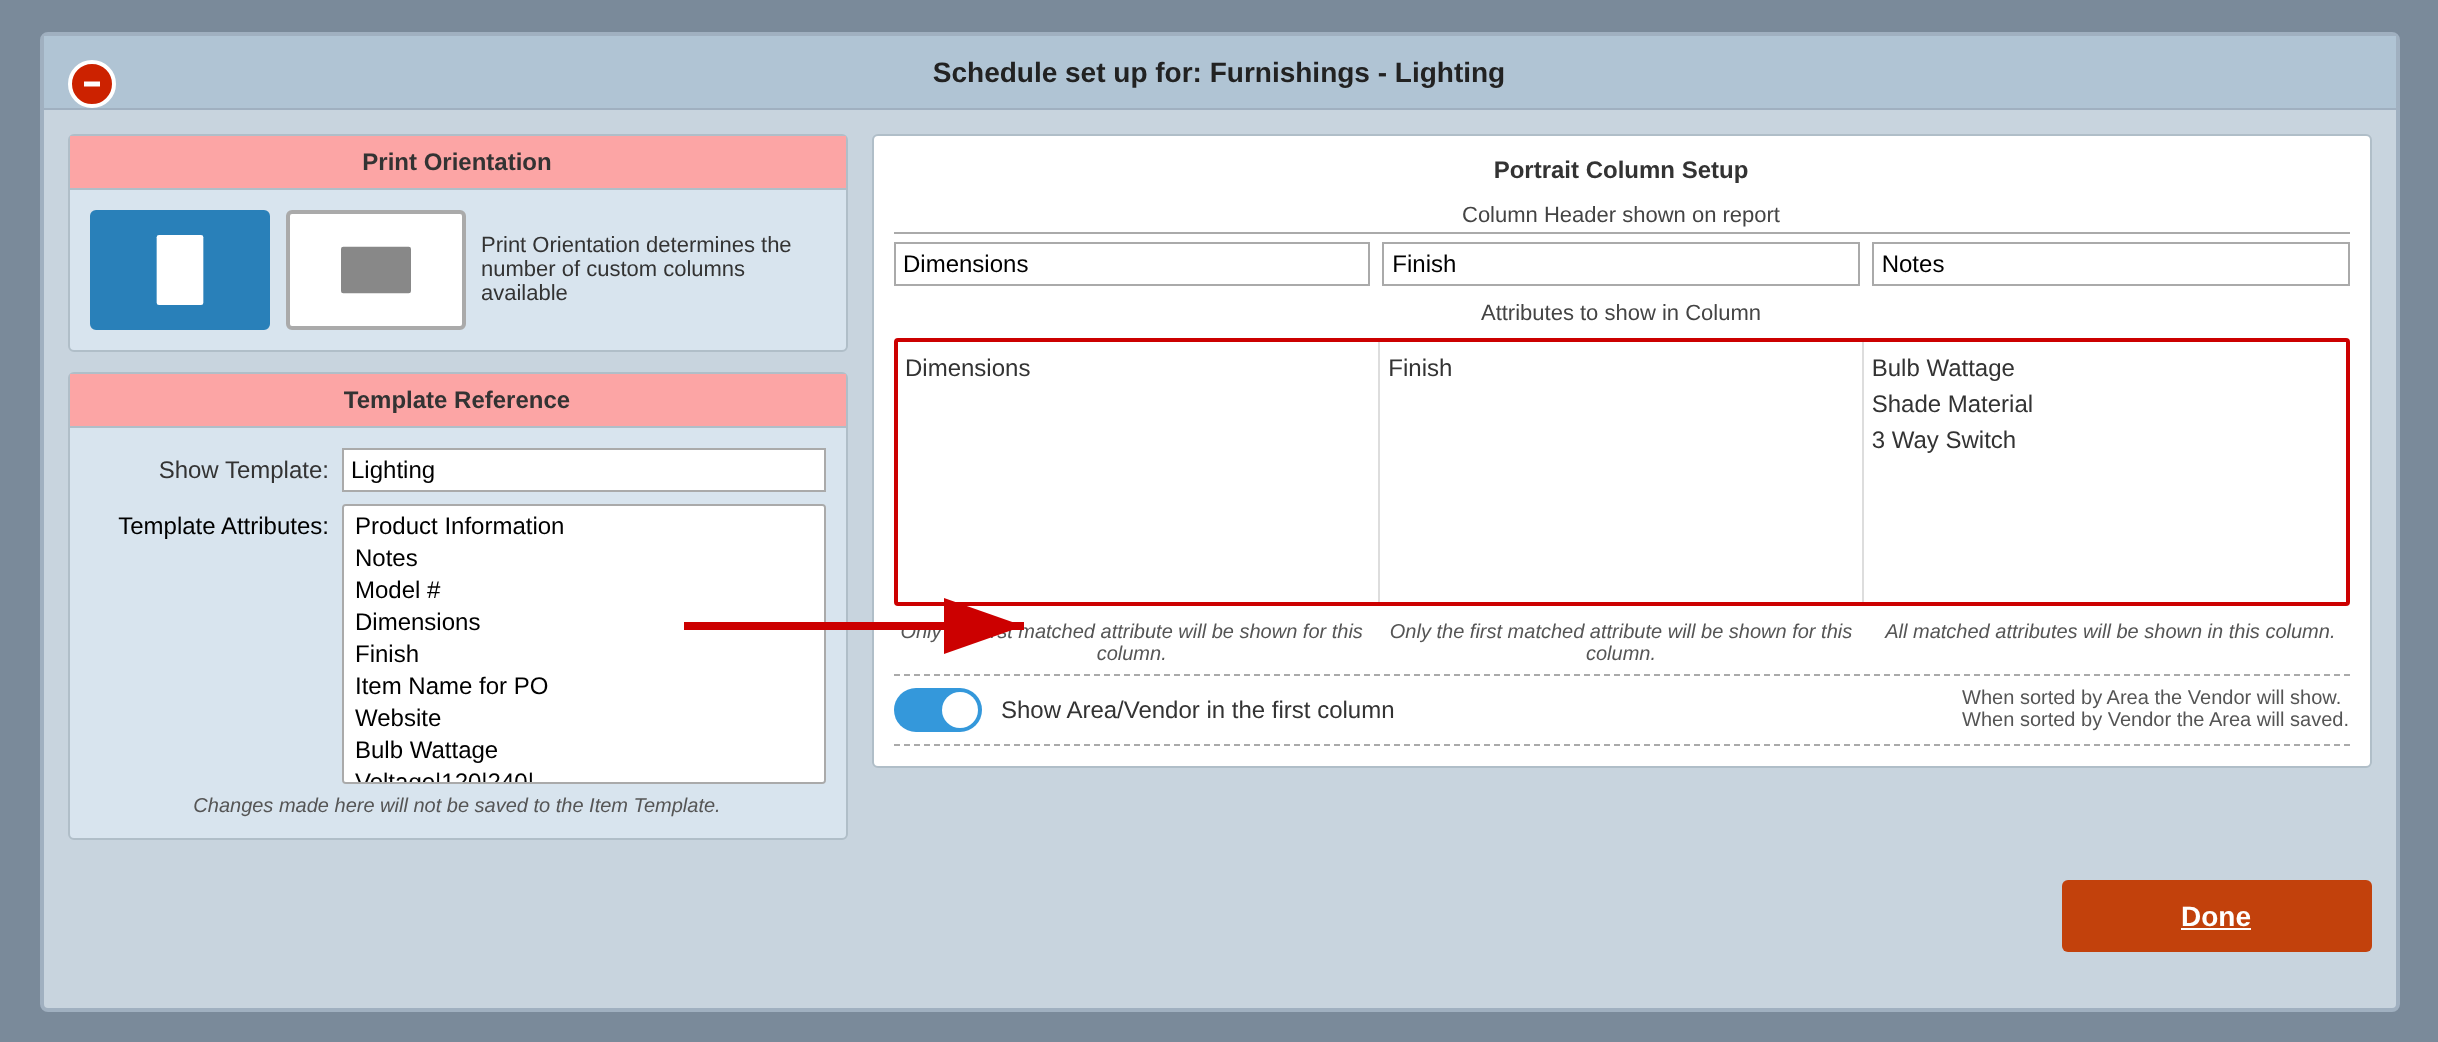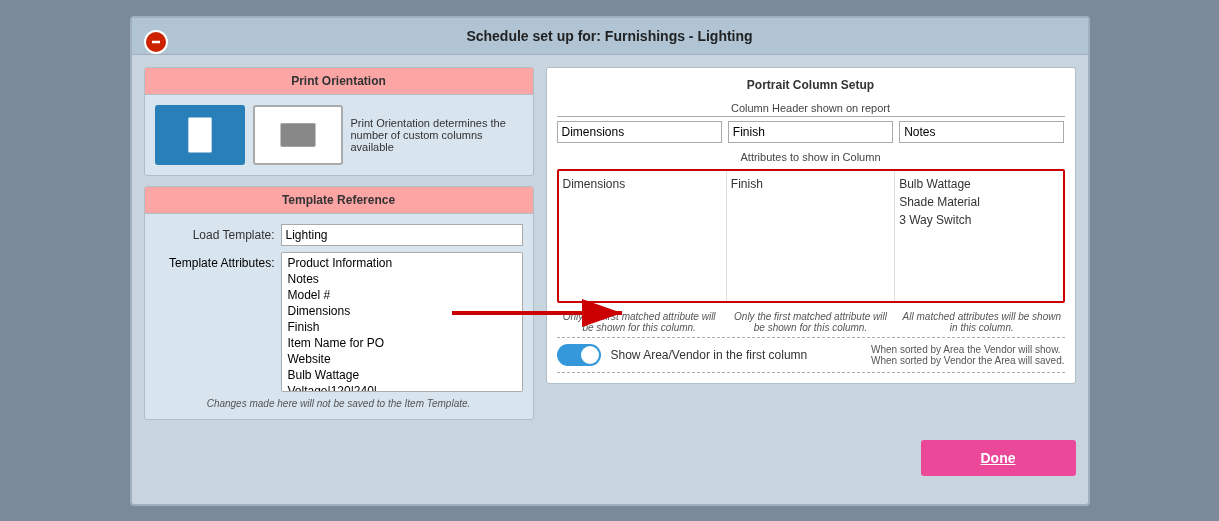--- a/index.html
+++ b/index.html
@@ -11,21 +11,21 @@
       height: 521px;
       overflow: hidden;
       display: flex;
       align-items: center;
       justify-content: center;
     }
     .dialog {
       background: #c8d4de;
       border: 2px solid #a0b0c0;
       border-radius: 4px;
-      width: 960px;
+      width: 1180px;
       min-height: 490px;
       padding: 0;
       position: relative;
     }
     .dialog-title {
       background: #b0c4d4;
       text-align: center;
       padding: 10px;
       font-size: 14px;
       font-weight: bold;
@@ -270,21 +270,21 @@
       color: #555;
       margin-left: auto;
     }
     
     .dialog-footer {
       display: flex;
       justify-content: flex-end;
       padding: 8px 12px 12px;
     }
     .done-btn {
-      background: #ec4899;
+      background: #c2410c;
       color: white;
       border: none;
       padding: 10px 60px;
       font-size: 14px;
       font-weight: bold;
       border-radius: 3px;
       cursor: pointer;
       text-decoration: underline;
     }
     
@@ -331,21 +331,21 @@
             </div>
             <div class="orientation-desc">Print Orientation determines the number of custom columns available</div>
           </div>
         </div>
       </div>
 
       <div class="panel-box">
         <div class="panel-header">Template Reference</div>
         <div class="panel-content">
           <div class="template-row">
-            <label>Load Template:</label>
+            <label>Show Template:</label>
             <input class="template-input" type="text" value="Lighting" style="">
           </div>
           <div class="template-list-container">
             <label style="width:120px;text-align:right;padding-top:4px;">Template Attributes:</label>
             <select class="template-list" multiple="">
               <option>Product Information</option>
               <option>Notes</option>
               <option>Model #</option>
               <option>Dimensions</option>
               <option>Finish</option>

